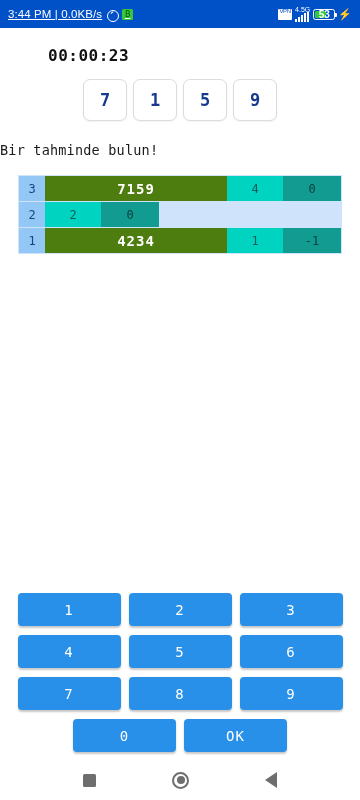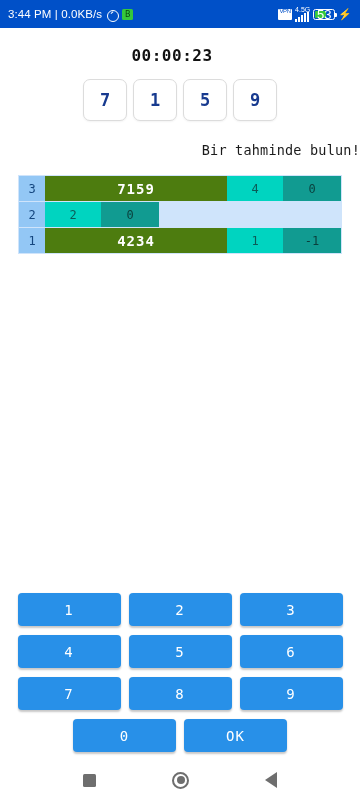--- a/index.html
+++ b/index.html
@@ -10,21 +10,21 @@
     overflow:hidden;
     position:relative;
   }
 
   
   #status-bar {
     height:28px; background:#0050c8; color:#ffffff;
     display:flex; align-items:center; justify-content:space-between;
     padding:0 8px; font-size:11.5px; font-family:"Liberation Sans", sans-serif;
   }
-  .sb-left { display:flex; align-items:center; gap:4px; }
+  .sb-left { display:flex; align-items:center; gap:4px;text-decoration:underline; }
   .sb-right { display:flex; align-items:center; gap:3px; }
   .sb-text { font-size:11.5px; letter-spacing:.1px; white-space:nowrap; }
   .alarm-ic { width:12px; height:12px; position:relative; display:inline-block; }
   .alarm-ic::before {
     content:""; position:absolute; left:1px; top:2px; width:10px; height:10px;
     border:1.5px solid #fff; border-radius:50%;
   }
   .alarm-ic::after {
     content:""; position:absolute; left:5.2px; top:4.5px; width:3px; height:1.4px;
     background:#fff; transform:rotate(-40deg); transform-origin:left center;
@@ -52,28 +52,28 @@
   }
   .battery::after {
     content:""; position:absolute; right:-3px; top:3px; width:2px; height:4px;
     background:#fff; border-radius:0 1px 1px 0;
   }
   .batt-fill {
     position:absolute; left:1px; top:1px; bottom:1px; width:11px;
     background:#35c83c; border-radius:1px;
   }
   .batt-num {
-    position:relative; z-index:2; font-size:13px; color:#fff;
-    font-family:"Liberation Sans", sans-serif; font-weight:normal;
+    position:relative; z-index:2; font-size:10px; color:#fff;
+    font-family:"Liberation Sans", sans-serif; font-weight:bold;
   }
   .bolt { font-size:11px; line-height:11px; }
 
   
   #timer-row {
-    padding:18px 16px 0 0; text-align:center;
+    padding:18px 16px 0 0; text-align:left;margin-left:48px;
   }
   #timer {
     font-family:"DejaVu Sans Mono", monospace;
     font-size:16px; color:#111111; letter-spacing:.5px; font-weight:bold;
   }
 
   
   #guess-input-row {
     display:flex; justify-content:center; gap:6px; margin-top:14px;
   }
@@ -81,21 +81,21 @@
     width:44px; height:42px; background:#ffffff;
     border:1px solid #dcdcdc; border-radius:7px;
     display:flex; align-items:center; justify-content:center;
     font-family:"DejaVu Sans Mono", monospace;
     font-size:17px; font-weight:bold; color:#173a8f;
     box-shadow:0 1px 2px rgba(0,0,0,.05);
   }
 
   
   #prompt {
-    text-align:right; margin-top:21px;
+    text-align:left; margin-top:21px;
     font-family:"DejaVu Sans Mono", monospace;
     font-size:13.5px; color:#1b1b1b; letter-spacing:.2px;
   }
 
   
   #history-table {
     margin:17px 18px 0 18px; border:1px solid #cfe4fb;
     background:#cfe4fb;
     display:flex; flex-direction:column; gap:1px;
   }

